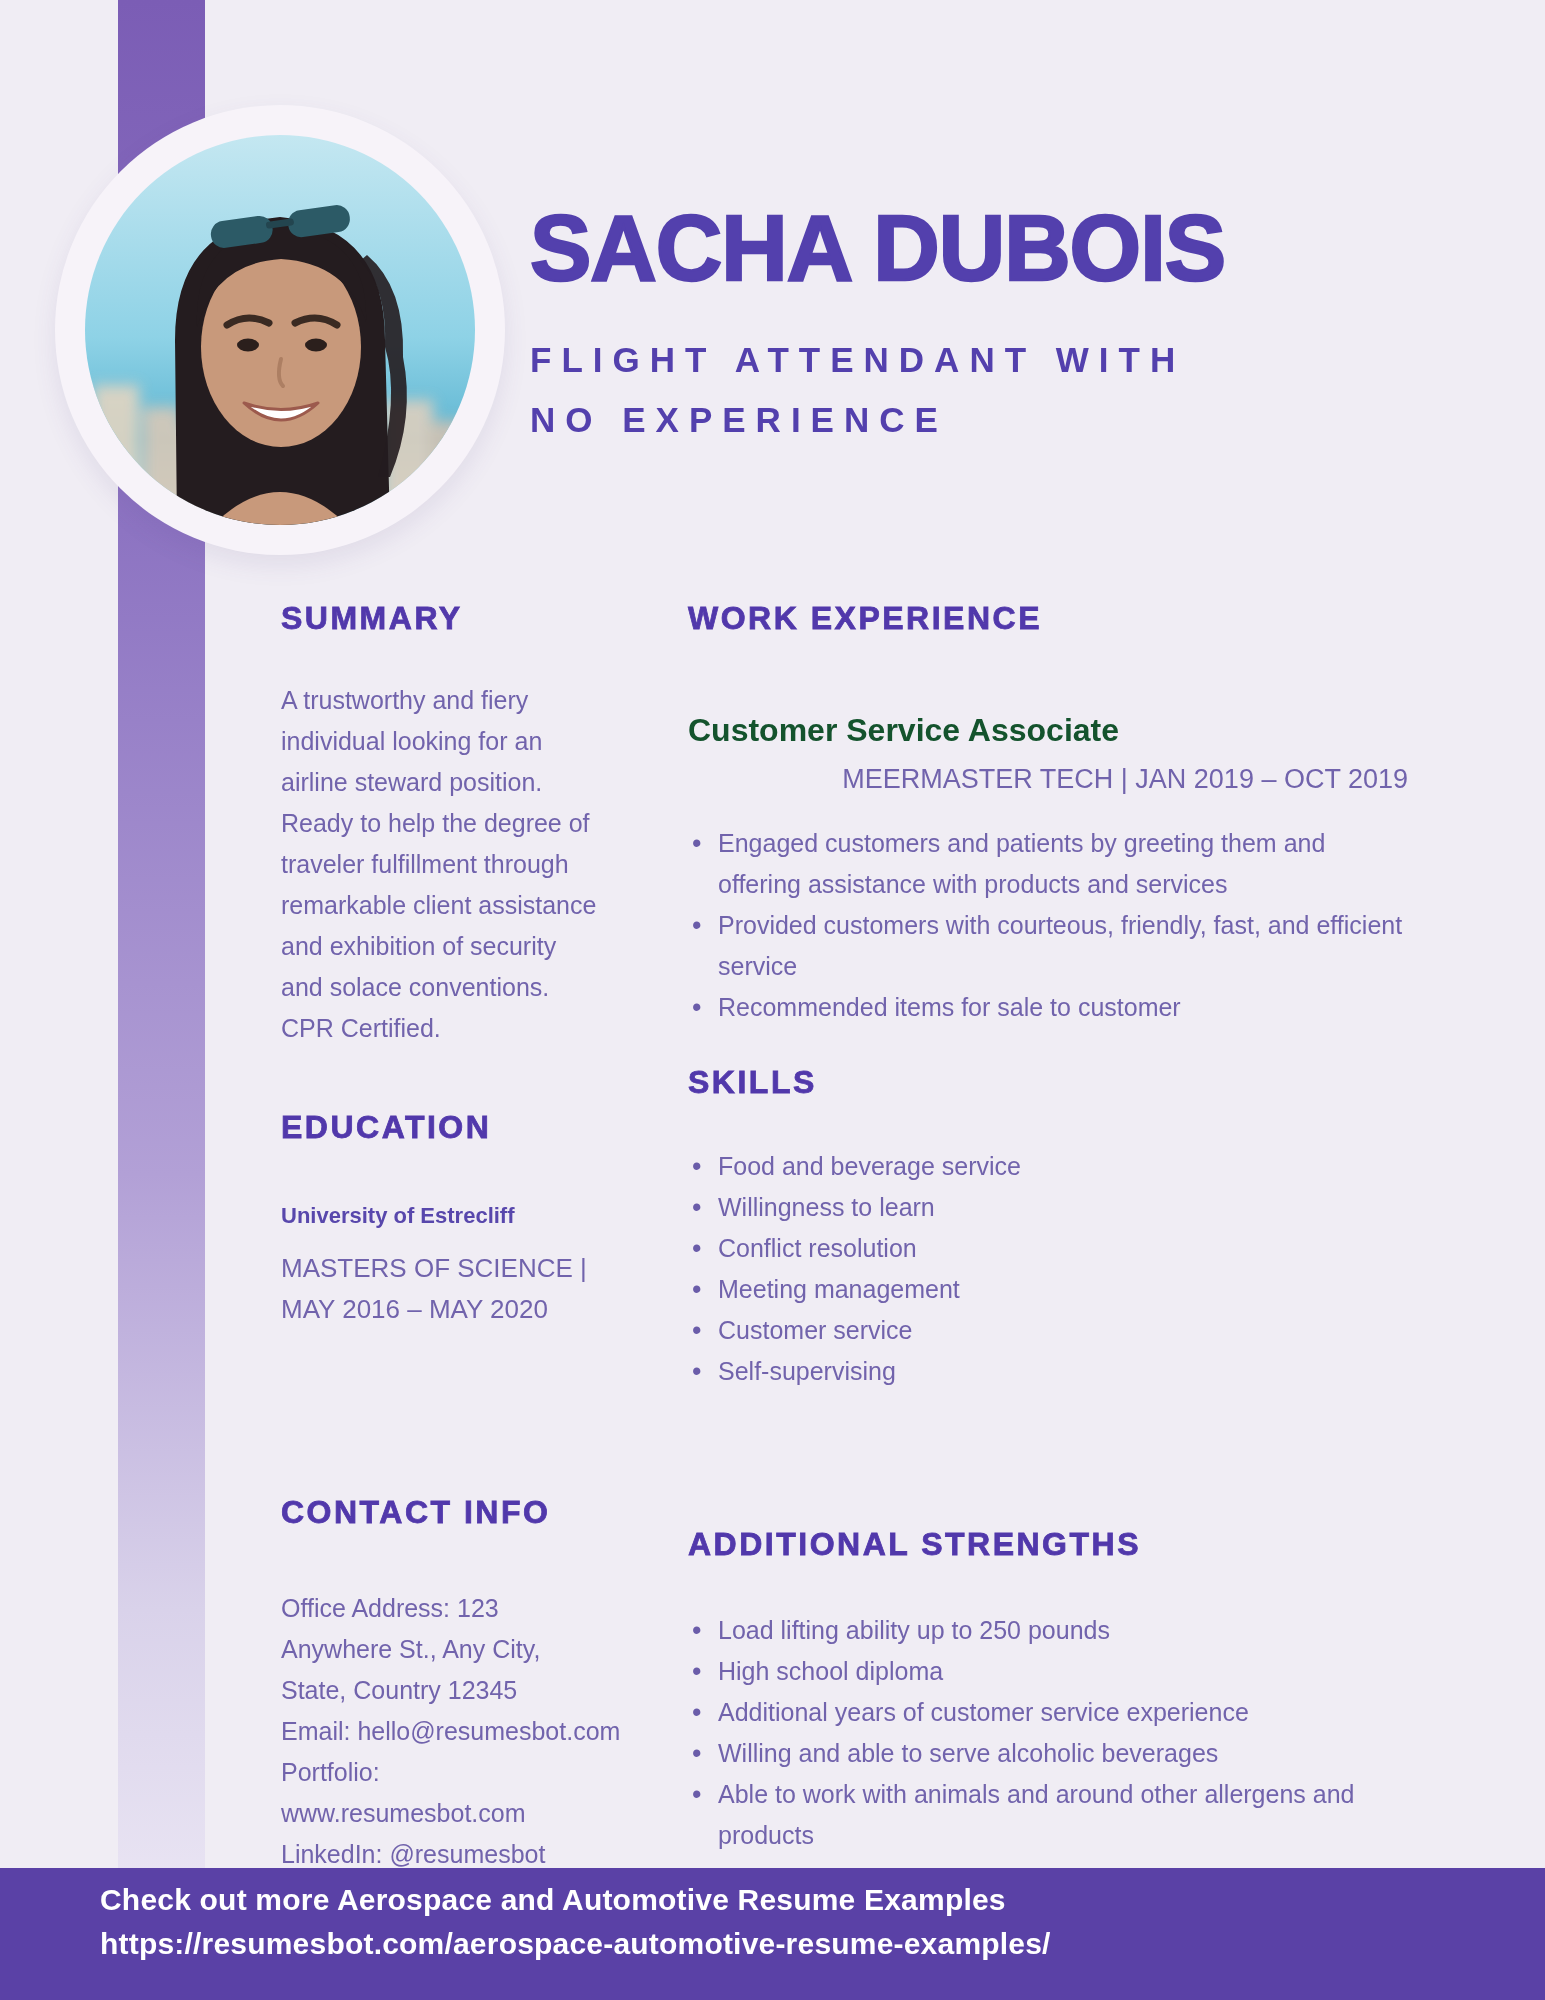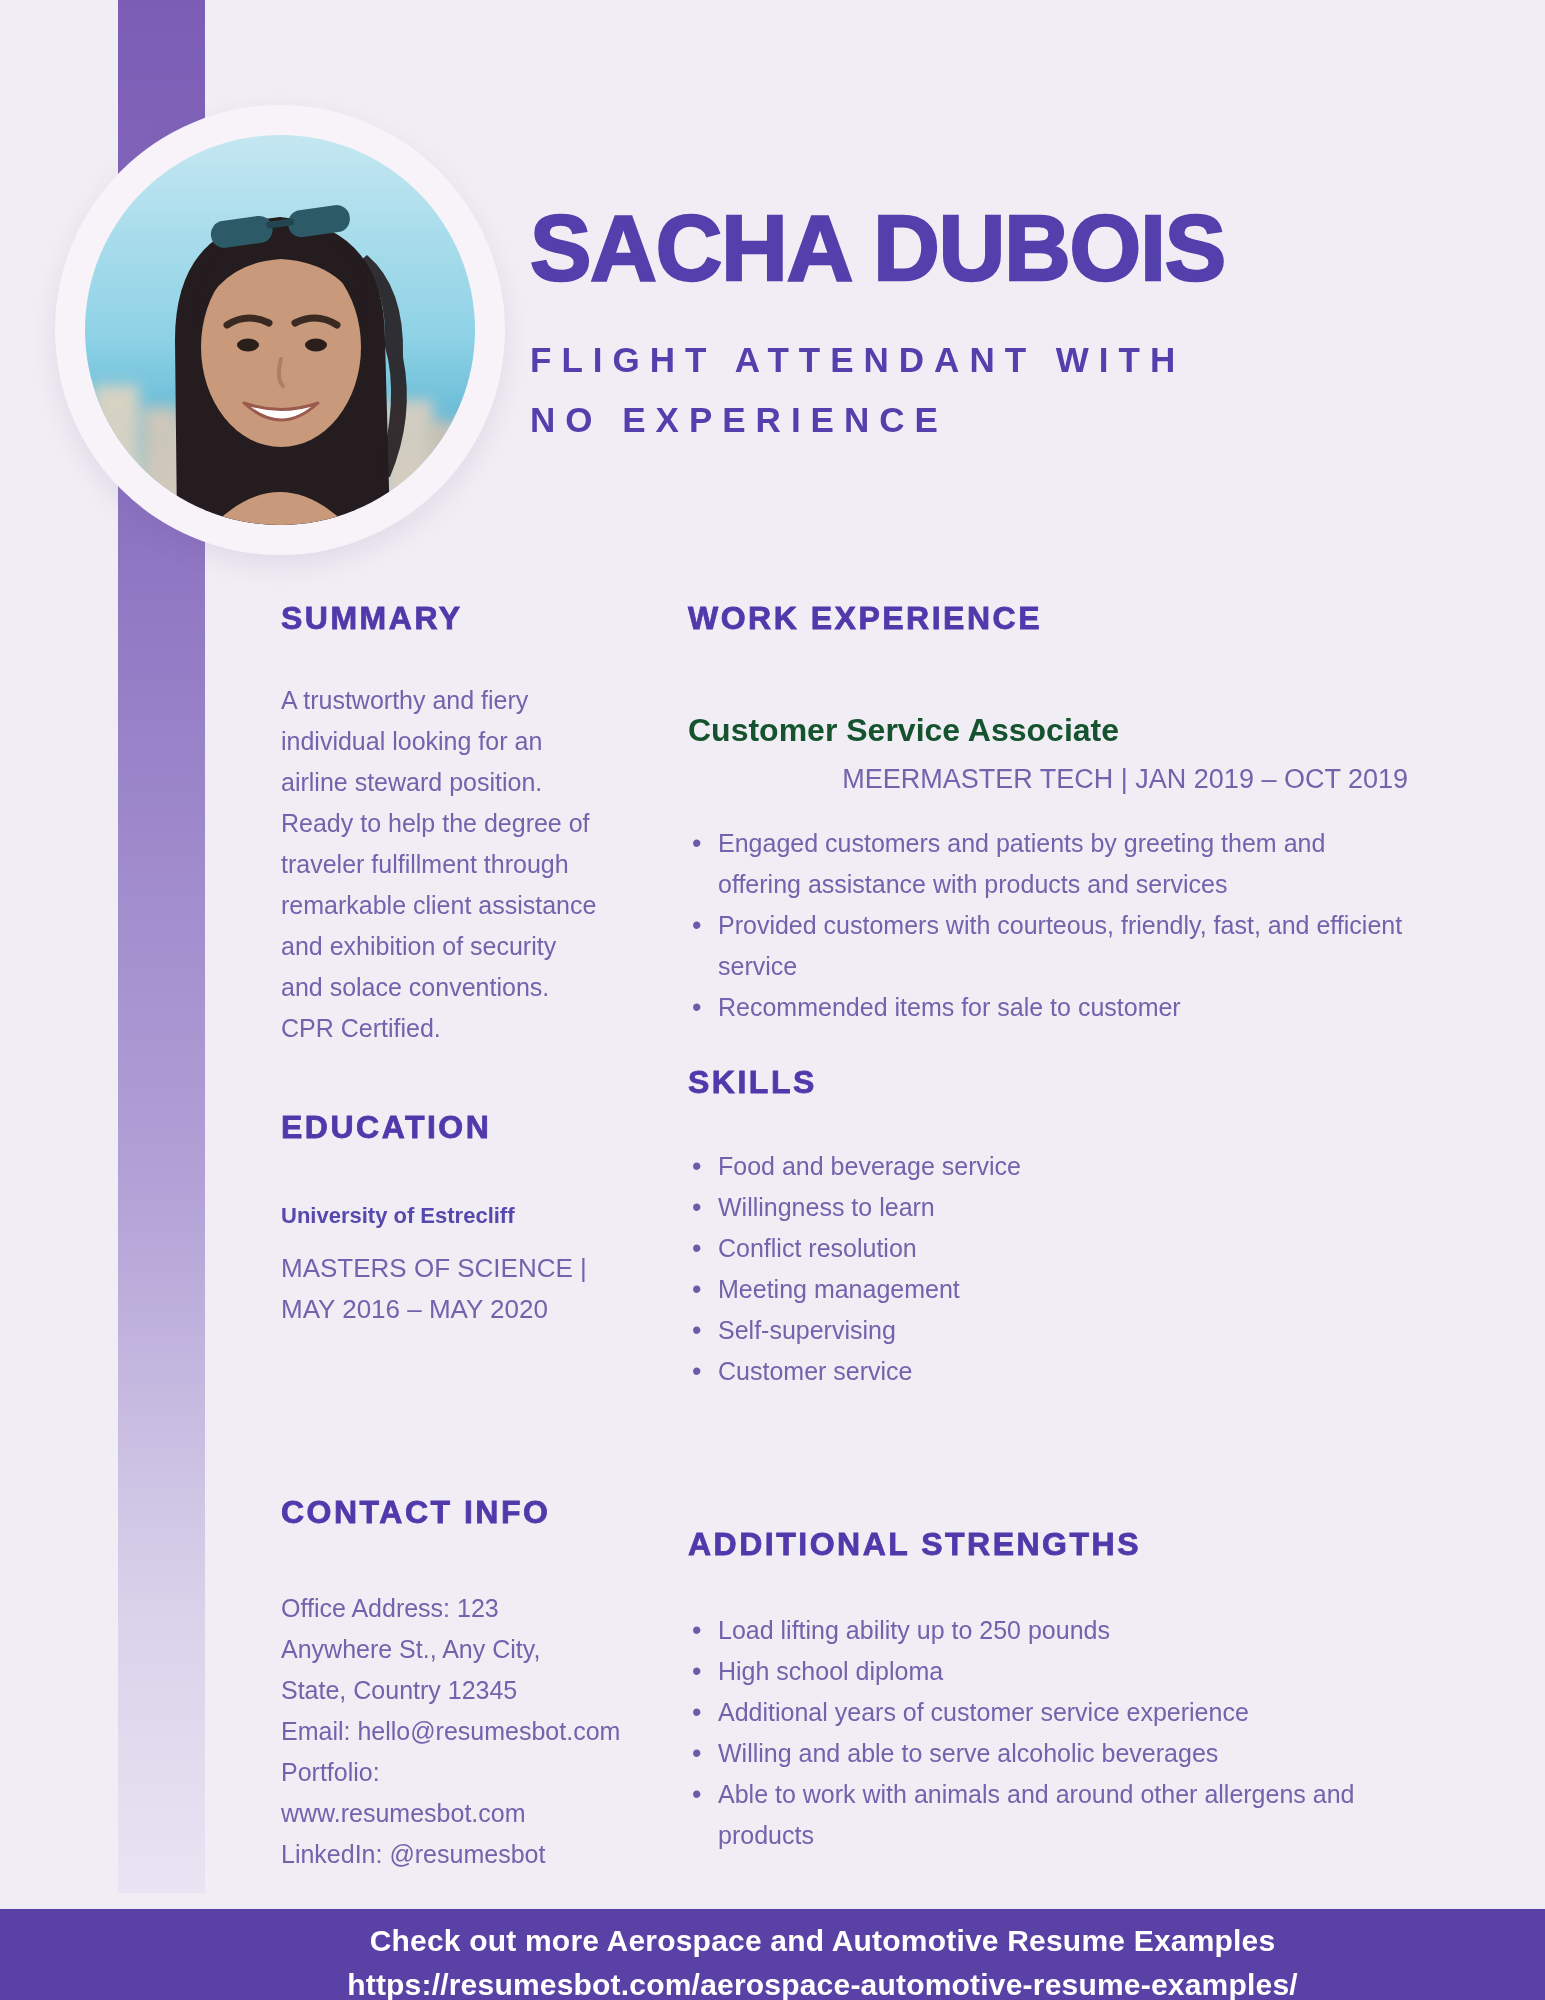--- a/index.html
+++ b/index.html
@@ -51,22 +51,22 @@
   ul.bullets{list-style:none;margin:20px 0 0;padding:0;}
   ul.bullets li{
     position:relative;padding-left:30px;font-size:25px;line-height:41px;color:#7163ac;
   }
   ul.bullets li::before{
     content:"\2022";position:absolute;left:4px;top:0;color:#6a5ca9;font-size:27px;
   }
   #sec-skills ul.bullets{margin-top:46px;}
   #sec-strengths ul.bullets{margin-top:48px;}
   .footer{
-    position:absolute;left:0;bottom:0;width:100%;height:91px;background:#5a41a6;z-index:3;
-    color:#ffffff;text-align:center;box-sizing:border-box;padding:10px 0 0 100px;
+    position:absolute;left:0;bottom:0;width:100%;height:132px;background:#5a41a6;z-index:3;
+    color:#ffffff;text-align:left;box-sizing:border-box;padding:10px 0 0 100px;
   }
   .footer-line{font-size:30px;line-height:44px;font-weight:700;letter-spacing:0.2px;}
 </style>
 </head>
 <body>
 
 <div class="stripe"></div>
 
 <div class="photo-ring">
   <div class="photo">
@@ -159,22 +159,22 @@
     </ul>
   </section>
 
   <section id="sec-skills">
     <h2 class="sec-heading">SKILLS</h2>
     <ul class="bullets">
       <li>Food and beverage service</li>
       <li>Willingness to learn</li>
       <li>Conflict resolution</li>
       <li>Meeting management</li>
+      <li>Customer service</li>
       <li>Self-supervising</li>
-      <li>Customer service</li>
     </ul>
   </section>
 
   <section id="sec-strengths">
     <h2 class="sec-heading">ADDITIONAL STRENGTHS</h2>
     <ul class="bullets">
       <li>Load lifting ability up to 250 pounds</li>
       <li>High school diploma</li>
       <li>Additional years of customer service experience</li>
       <li>Willing and able to serve alcoholic beverages</li>

